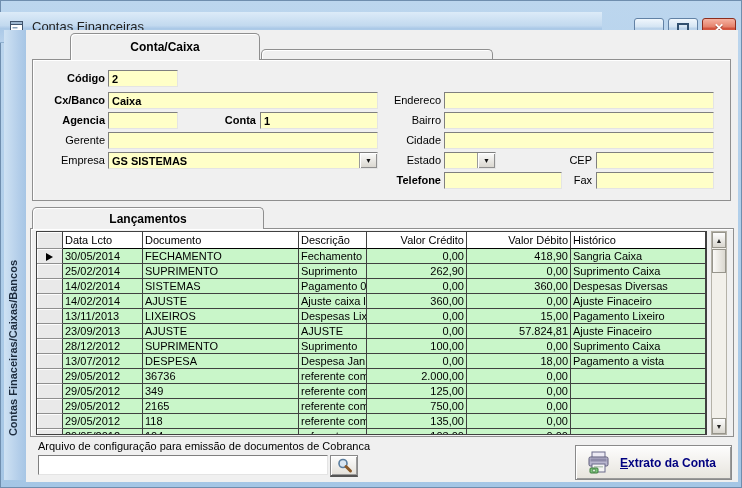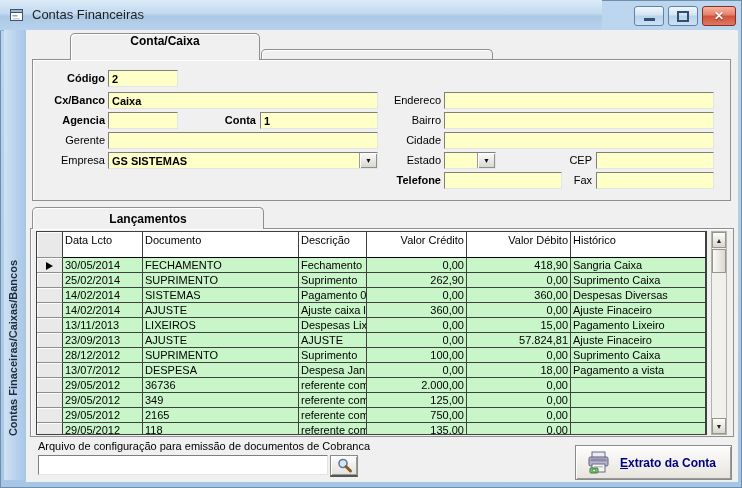--- a/index.html
+++ b/index.html
@@ -1,20 +1,20 @@
 <!DOCTYPE html>
 <html><head>
 <meta charset="utf-8">
 <style>
   html,body{margin:0;padding:0;background:#555;}
   .window{position:relative;width:742px;height:488px;font-family:"Liberation Sans",sans-serif;
     background:linear-gradient(180deg,#bcd6ee 0%,#aecde9 55%,#a5c6e5 100%);overflow:hidden;
     box-shadow:0 0 0 1px #6f8eae inset;}
   
-  .titlebar{position:absolute;left:0;top:0;width:602px;height:30px;
+  .titlebar{position:absolute;left:0;top:12px;width:602px;height:30px;
     background:linear-gradient(180deg,#dcebf8 0%,#c2d9ef 45%,#abc9e7 55%,#b8d2ec 100%);
     border-bottom:1px solid #8fb0cf;}
   .title-icon{position:absolute;left:9px;top:7px;width:16px;height:16px;}
   .title-text{position:absolute;left:32px;top:7px;font-size:13px;color:#1f1f1f;}
   .cap-btn{position:absolute;top:6px;height:20px;border-radius:3px;border:1px solid #6282a5;
     background:linear-gradient(180deg,#f0f7fd 0%,#d3e4f3 45%,#b9d2ea 50%,#cde1f3 100%);
     display:flex;align-items:center;justify-content:center;box-sizing:border-box;}
   .btn-min{left:634px;width:30px;}
   .btn-max{left:668px;width:30px;}
   .btn-close{left:702px;width:34px;border-color:#8c2e1f;
@@ -26,21 +26,21 @@
   .sidestrip{position:absolute;left:4px;top:30px;width:22px;bottom:8px;
     background:linear-gradient(90deg,#cfe2f3 0%,#b2cde9 70%,#a7c6e5 100%);
     border-right:1px solid #e8f1fa;}
   .side-label{position:absolute;bottom:44px;left:3px;writing-mode:vertical-rl;transform:rotate(180deg);
     font-size:11px;font-weight:bold;color:#1c2b3d;white-space:nowrap;}
   .client{position:absolute;left:26px;top:30px;width:712px;height:452px;background:#f0f0f0;}
   
   .tab{position:absolute;box-sizing:border-box;background:#f0f0f0;border:1px solid #8f8f8f;border-bottom:none;
     border-radius:5px 5px 0 0;text-align:center;font-size:12px;color:#000;
     box-shadow:inset 1px 1px 0 #ffffff;}
-  .tab-conta{left:44px;top:3px;width:190px;height:27px;z-index:3;font-weight:bold;}
+  .tab-conta{left:44px;top:3px;width:190px;height:27px;z-index:3;font-weight:bold;padding-top:6px;}
   .tab-dados{left:235px;top:19px;width:232px;height:16px;z-index:1;padding-top:11px;}
   .tab-lanc{left:6px;top:177px;width:232px;height:22px;z-index:3;font-weight:bold;padding-top:4px;}
   .page{position:absolute;box-sizing:border-box;background:#f0f0f0;border:1px solid #8f8f8f;
     box-shadow:inset 1px 1px 0 #ffffff;z-index:2;}
   .page1{left:6px;top:29px;width:699px;height:142px;}
   .page2{left:4px;top:198px;width:704px;height:209px;}
   
   .flabel{position:absolute;font-size:11px;color:#000;text-align:right;z-index:4;}
   .flabel.b{font-weight:bold;}
   .field{position:absolute;box-sizing:border-box;height:17px;background:#ffffc8;
@@ -51,21 +51,21 @@
     border:1px solid #7f7f7f;border-right-color:#e4e4e4;border-bottom-color:#e4e4e4;z-index:4;}
   .combo .cval{position:absolute;left:3px;top:2px;font-size:11px;font-weight:bold;color:#000;white-space:nowrap;}
   .combo .cbtn{position:absolute;right:0;top:0;bottom:0;width:17px;background:linear-gradient(180deg,#fbfbfb,#d8d5cd);
     border-left:1px solid #9a9a9a;box-shadow:inset 1px 1px 0 #fff, inset -1px -1px 0 #8f8f8f;
     display:flex;align-items:center;justify-content:center;font-size:7px;color:#111;}
   
   .gridwrap{position:absolute;left:5px;top:2px;width:694px;height:204px;}
   .grid{position:absolute;left:0;top:0;width:671px;height:204px;border:1px solid #404040;
     box-sizing:border-box;background:#fff;overflow:hidden;}
   .ghead,.grow{display:grid;grid-template-columns:26px 80px 156px 68px 100px 104px 135px;}
-  .ghead{height:26px;}
+  .ghead{height:17px;}
   .grow{height:15px;background:#c9f6c9;}
   .gc{box-sizing:border-box;border-right:1px solid #404040;border-bottom:1px solid #404040;
     font-size:11px;color:#000;padding:1px 2px 0 2px;white-space:nowrap;overflow:hidden;}
   .ghead .gc{background:#fff;border-bottom:1px solid #000;padding-top:2px;}
   .gc.num{text-align:right;}
   .gc.sel{background:#e9e9e9;border-right:1px solid #404040;border-bottom:1px solid #8f8f8f;
     box-shadow:inset 1px 1px 0 #fcfcfc;display:flex;align-items:center;justify-content:center;}
   .tri{width:0;height:0;border-left:7px solid #000;border-top:4px solid transparent;border-bottom:4px solid transparent;}
   .vscroll{position:absolute;left:675px;top:0;width:16px;height:204px;background:#f2f0ea;
     border:1px solid #b5b2a8;box-sizing:border-box;}

